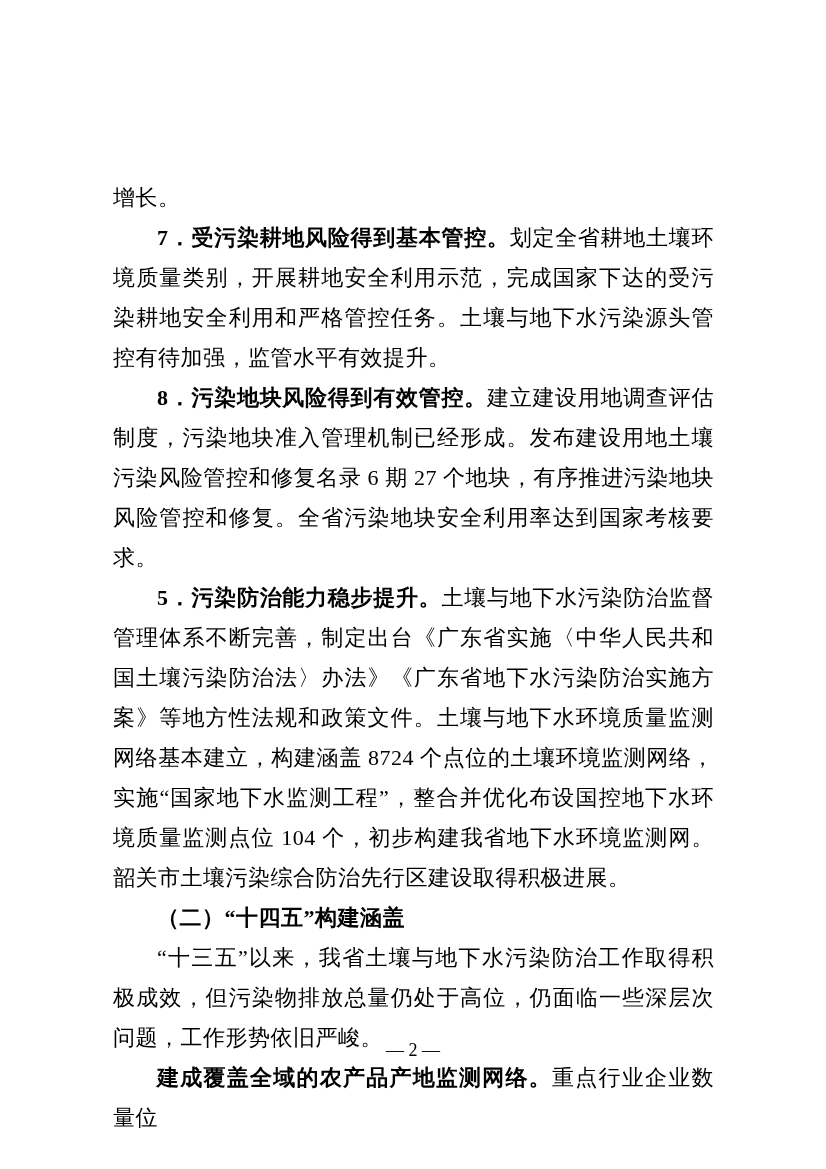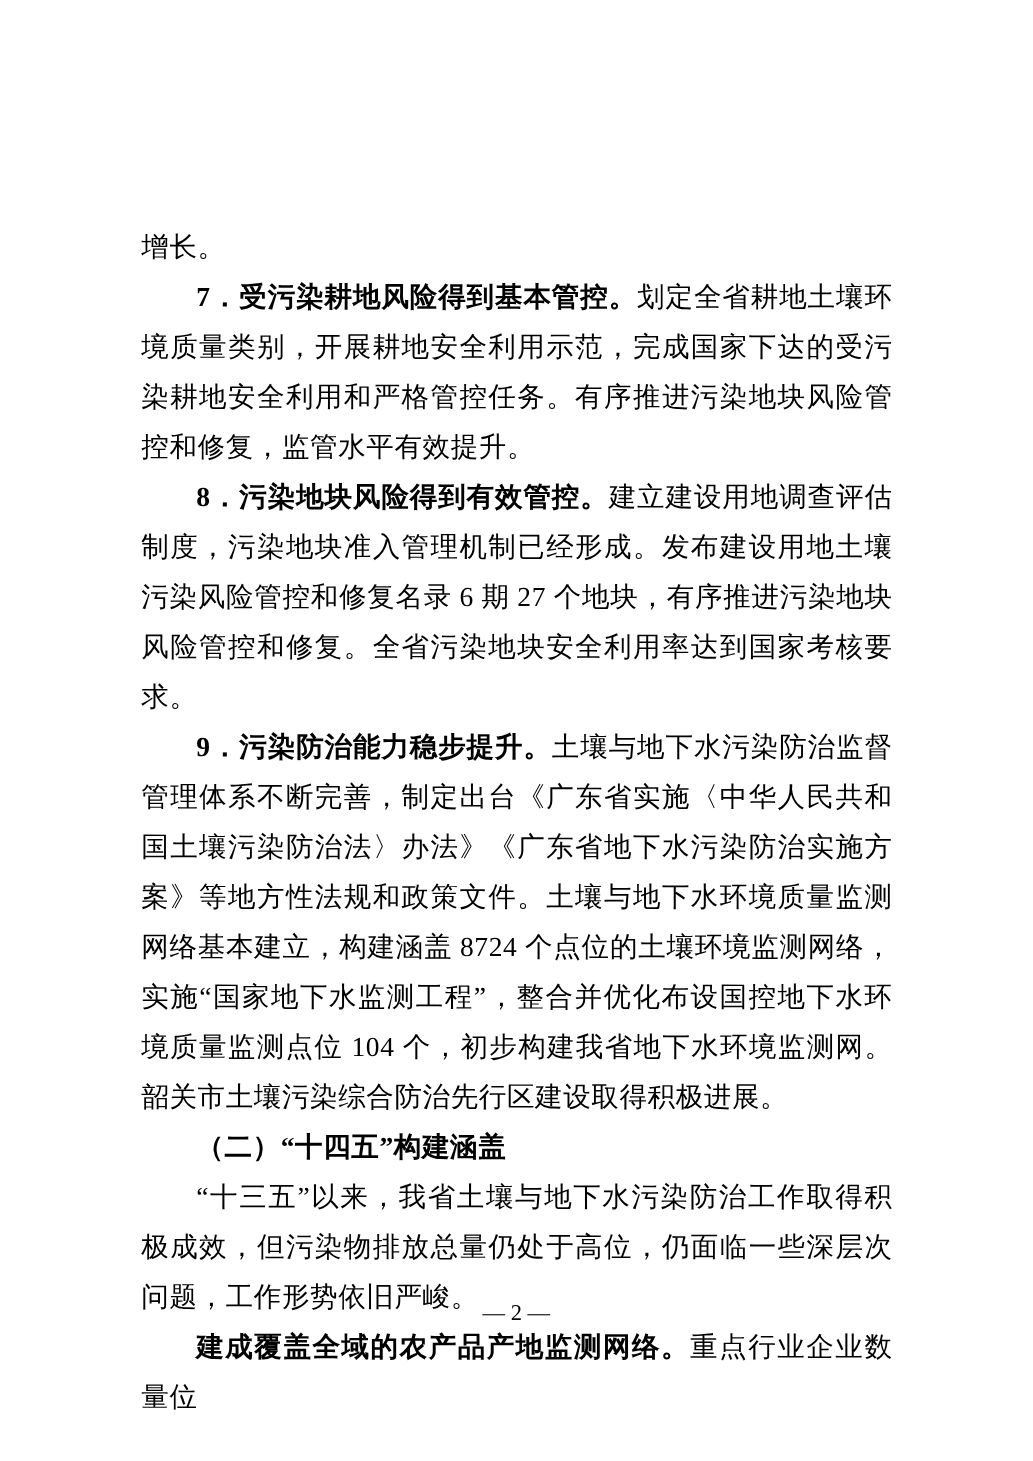--- a/index.html
+++ b/index.html
@@ -49,21 +49,21 @@
     line-height: 28px;
     color: #000000;
   }
 </style>
 </head>
 <body>
 
 <div class="page">
   <div class="doc-body">
       <p class="para body"><span>增长。</span></p>
-      <p class="para body indent"><span class="bold">7．受污染耕地风险得到基本管控。</span><span>划定全省耕地土壤环境质量类别，开展耕地安全利用示范，完成国家下达的受污染耕地安全利用和严格管控任务。有序推进污染地块风险管控和修复，监管水平有效提升。</span></p>
+      <p class="para body indent"><span class="bold">7．受污染耕地风险得到基本管控。</span><span>划定全省耕地土壤环境质量类别，开展耕地安全利用示范，完成国家下达的受污染耕地安全利用和严格管控任务。土壤与地下水污染源头管控有待加强，监管水平有效提升。</span></p>
       <p class="para body indent"><span class="bold">8．污染地块风险得到有效管控。</span><span>建立建设用地调查评估制度，污染地块准入管理机制已经形成。发布建设用地土壤污染风险管控和修复名录 6 期 27 个地块，有序推进污染地块风险管控和修复。全省污染地块安全利用率达到国家考核要求。</span></p>
-      <p class="para body indent"><span class="bold">9．污染防治能力稳步提升。</span><span>土壤与地下水污染防治监督管理体系不断完善，制定出台《广东省实施〈中华人民共和国土壤污染防治法〉办法》《广东省地下水污染防治实施方案》等地方性法规和政策文件。土壤与地下水环境质量监测网络基本建立，构建涵盖 8724 个点位的土壤环境监测网络，实施“国家地下水监测工程”，整合并优化布设国控地下水环境质量监测点位 104 个，初步构建我省地下水环境监测网。韶关市土壤污染综合防治先行区建设取得积极进展。</span></p>
+      <p class="para body indent"><span class="bold">5．污染防治能力稳步提升。</span><span>土壤与地下水污染防治监督管理体系不断完善，制定出台《广东省实施〈中华人民共和国土壤污染防治法〉办法》《广东省地下水污染防治实施方案》等地方性法规和政策文件。土壤与地下水环境质量监测网络基本建立，构建涵盖 8724 个点位的土壤环境监测网络，实施“国家地下水监测工程”，整合并优化布设国控地下水环境质量监测点位 104 个，初步构建我省地下水环境监测网。韶关市土壤污染综合防治先行区建设取得积极进展。</span></p>
       <p class="para heading indent"><span class="bold">（二）“十四五”构建涵盖</span></p>
       <p class="para body indent"><span>“十三五”以来，我省土壤与地下水污染防治工作取得积极成效，但污染物排放总量仍处于高位，仍面临一些深层次问题，工作形势依旧严峻。</span></p>
       <p class="para body indent"><span class="bold">建成覆盖全域的农产品产地监测网络。</span><span>重点行业企业数量位</span></p>
     </div>
   <div class="page-number">— 2 —</div>
 </div>
 
 </body></html>

